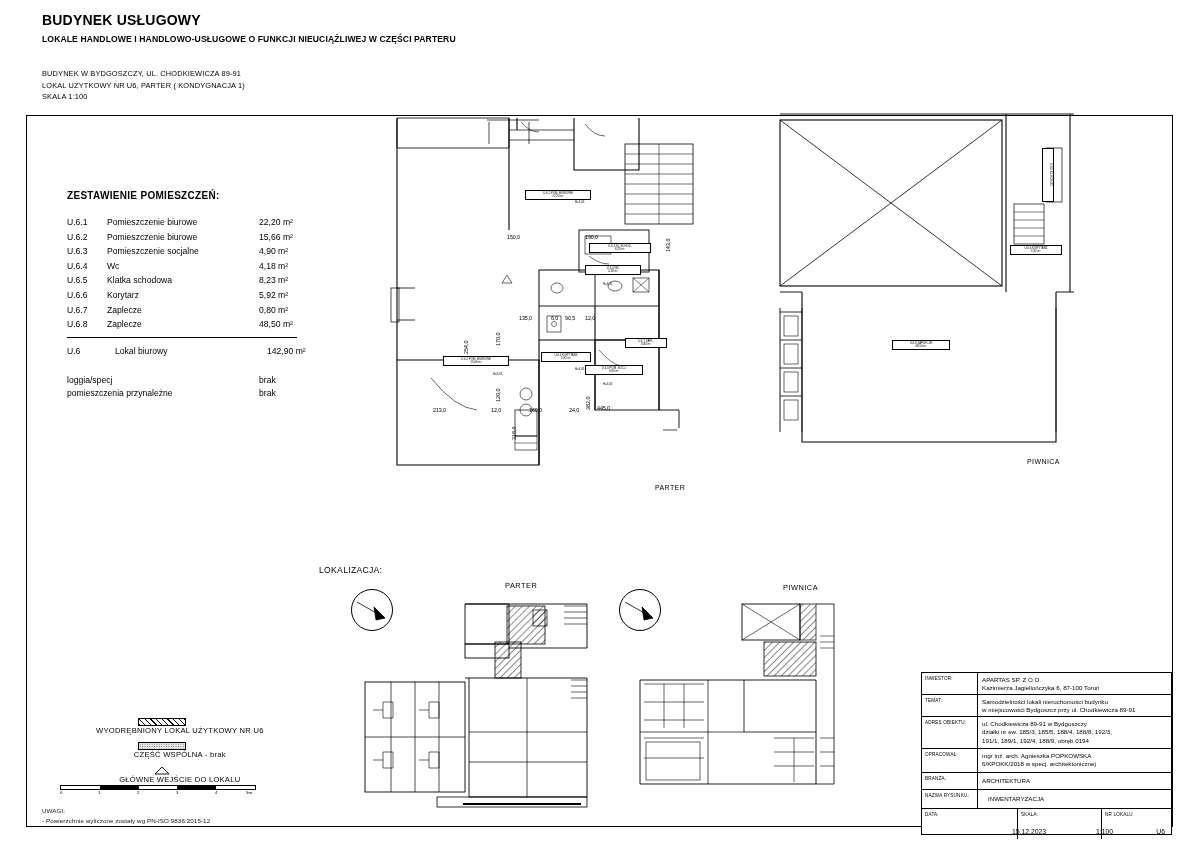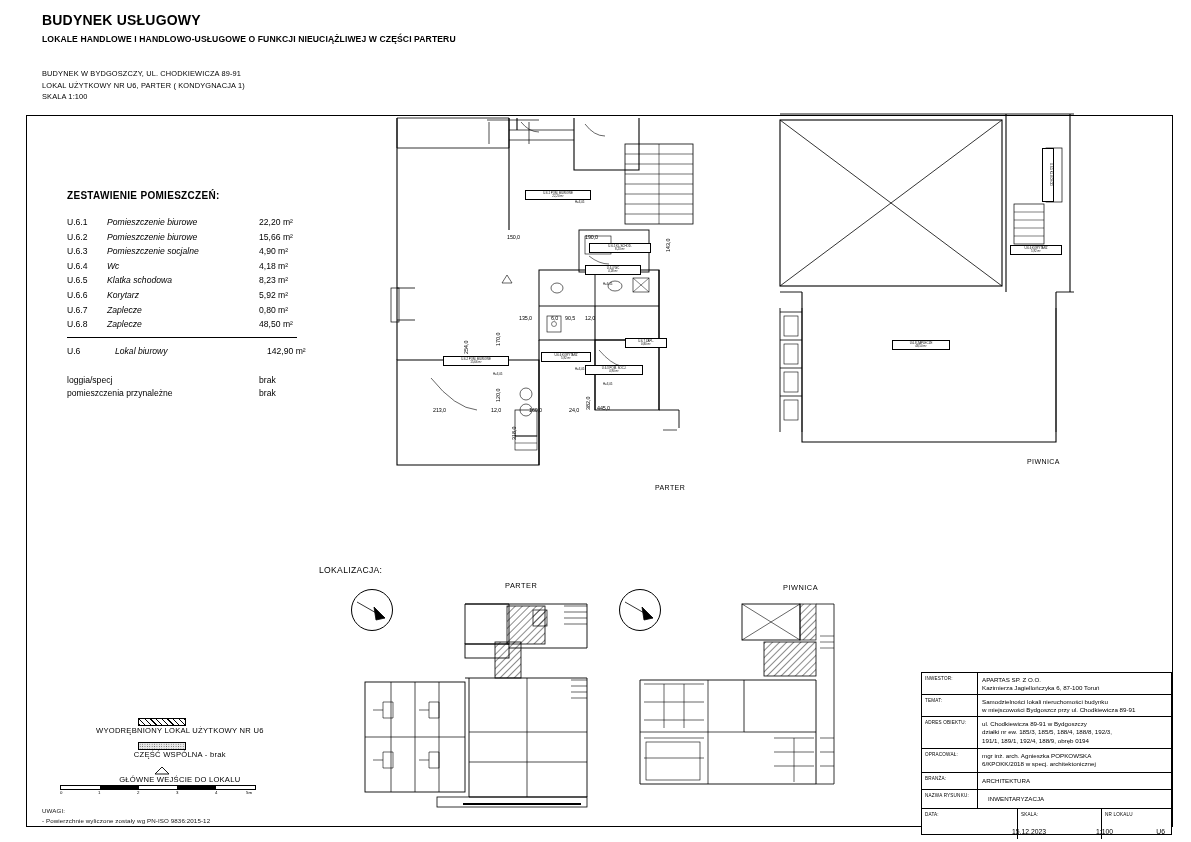--- a/index.html
+++ b/index.html
@@ -22,21 +22,21 @@
   
   .frame{position:absolute;left:22px;top:115px;width:1147px;height:712px;
          border:1.4px solid #000;box-sizing:border-box;}
 
   
   .sched{position:absolute;left:63px;top:190px;width:270px;}
   .sched .title{font-size:10px;font-weight:bold;letter-spacing:.3px;margin-bottom:14px;}
   .sched table{border-collapse:collapse;width:252px;font-size:8.6px;}
   .sched td{padding:1px 0;vertical-align:top;line-height:12.6px;white-space:nowrap;}
   .sched td.c{width:40px;}
-  .sched td.n{width:152px;font-style:italic;}
+  .sched td.n{width:152px;}
   .sched td.a{text-align:left;}
   .rule{width:230px;height:1px;background:#000;margin:5px 0 6px 0;}
   .sum td{font-size:8.6px;padding-top:1px;}
   .extra{margin-top:16px;font-size:8.6px;}
   .extra div{display:flex;line-height:13px;}
   .extra .k{width:192px;}
   .v{width:1px;}
   svg{display:block;overflow:visible;}
   .planlbl{position:absolute;font-size:7px;letter-spacing:.4px;}
 

